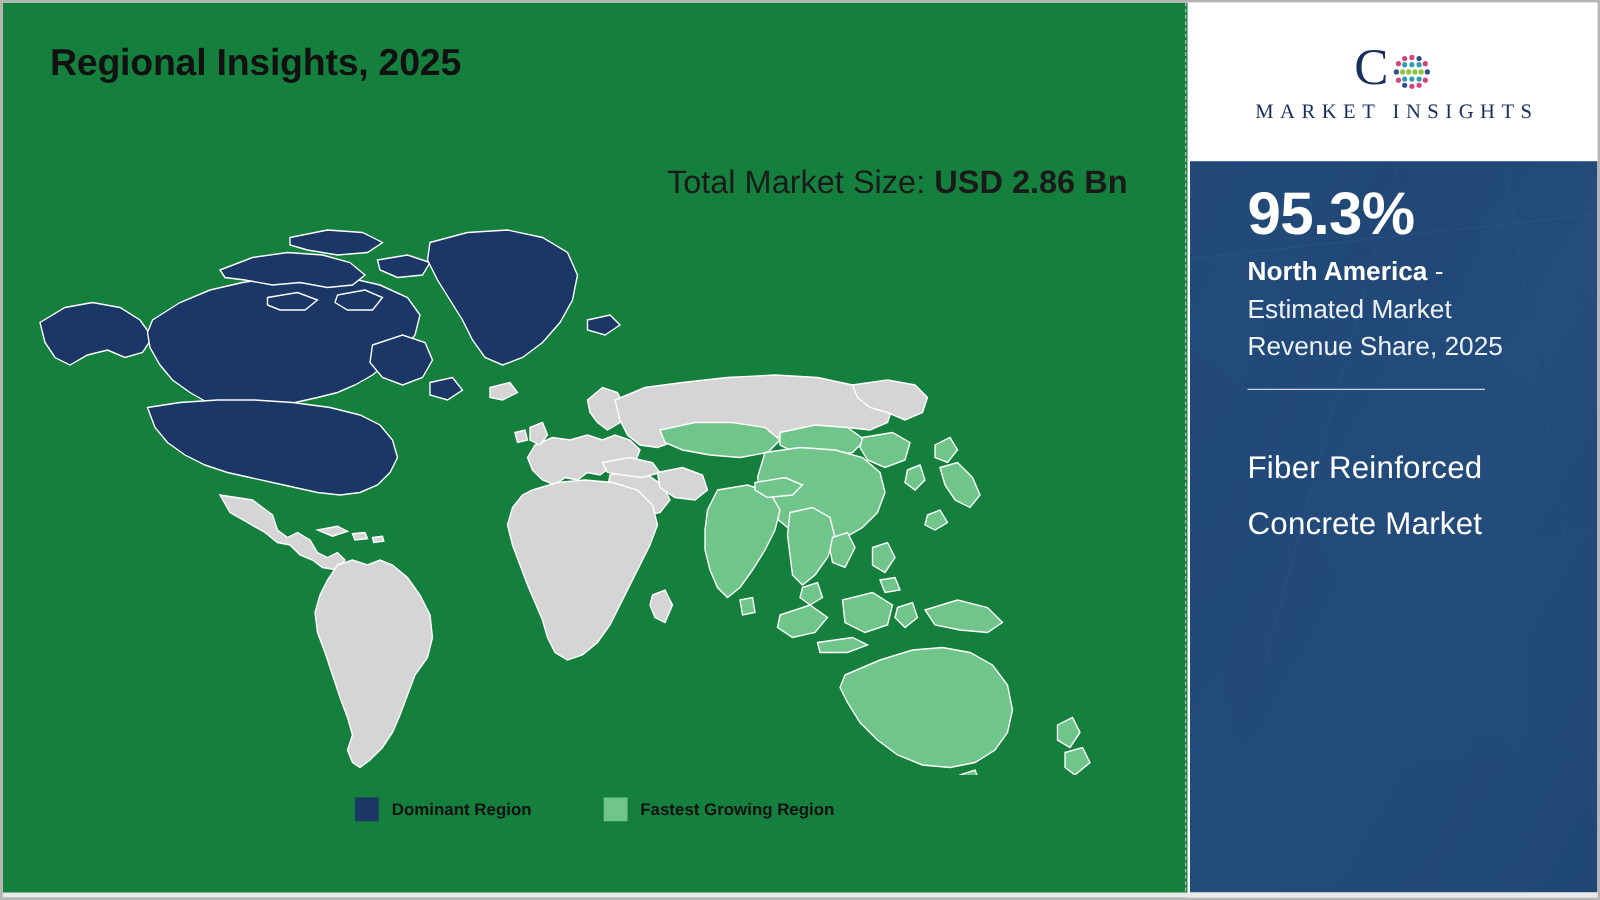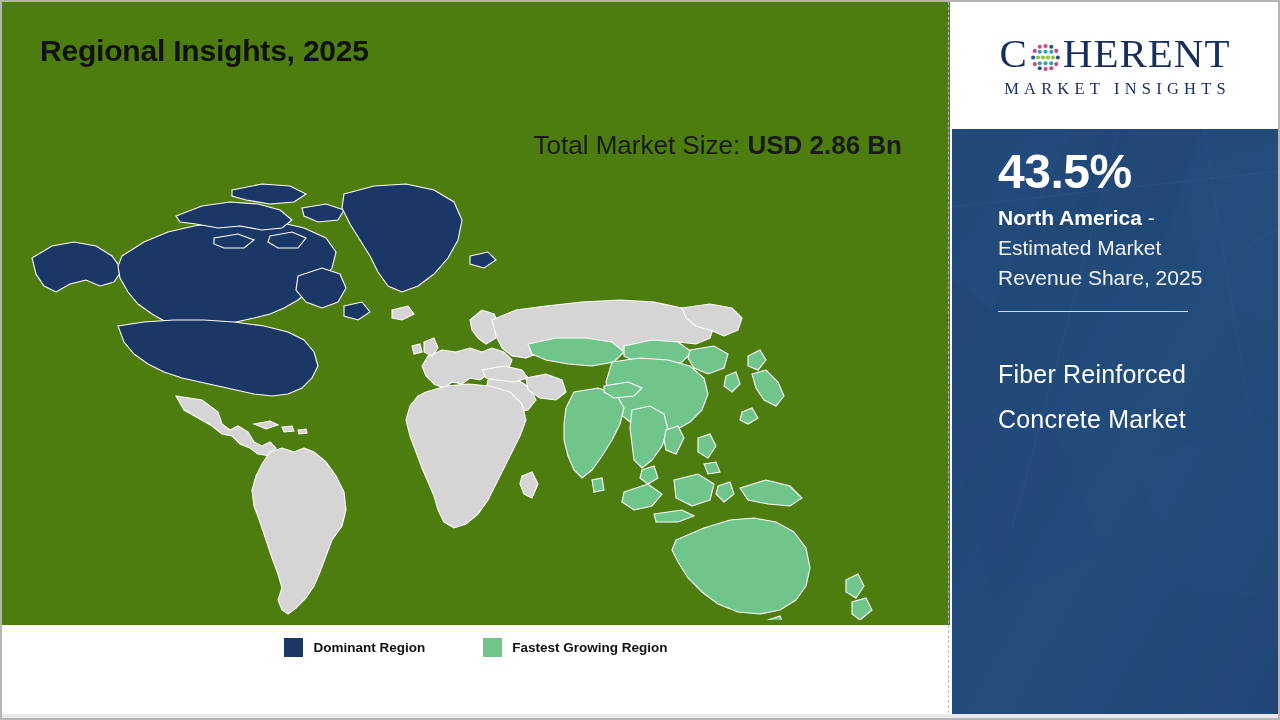--- a/index.html
+++ b/index.html
@@ -14,22 +14,22 @@
     position:relative;
     width:1280px; height:720px;
     background:#ffffff;
     border:2px solid #b5b5b5;
     overflow:hidden;
   }
 
   
   #left-pane {
     position:absolute; left:0; top:0;
-    width:948px; height:623px;
-    background:#4d7c0f;
+    width:948px; height:716px;
+    background:#15803d;
     padding-left:20px;
   }
   #page-title {
     position:absolute; left:38px; top:32px;
     font-size:30px; font-weight:bold; color:#111;
     letter-spacing:-0.2px;
   }
   #market-size {
     position:absolute; left:0; top:128px;
     width:900px; text-align:right;
@@ -307,21 +307,20 @@
             <circle cx="20" cy="27" r="2.5" fill="#2f9fb5"></circle>
             <circle cx="27" cy="27" r="2.5" fill="#2f9fb5"></circle>
             <circle cx="7" cy="28" r="2.5" fill="#d4457e"></circle>
             <circle cx="33" cy="28" r="2.5" fill="#d4457e"></circle>
             <circle cx="13" cy="33" r="2.5" fill="#2e4f8f"></circle>
             <circle cx="20" cy="34" r="2.5" fill="#d4457e"></circle>
             <circle cx="27" cy="33" r="2.5" fill="#d4457e"></circle>
           </g>
         </svg>
       </span>
-      <span>HERENT</span>
     </div>
     <div id="logo-sub">MARKET INSIGHTS</div>
   </div>
 
   <div id="blue-panel">
     <svg id="panel-texture" viewBox="0 0 326 585" preserveAspectRatio="none">
       <defs>
         <linearGradient id="pg1" x1="0" y1="0" x2="1" y2="1">
           <stop offset="0%" stop-color="#1c3f6d"></stop>
           <stop offset="55%" stop-color="#27527f"></stop>
@@ -335,21 +334,21 @@
       <path d="M0 300 L90 270 L150 420 L40 470 Z" fill="#1d4073" opacity="0.30"></path>
       <path d="M180 330 L326 290 L326 470 L230 460 Z" fill="#2a5382" opacity="0.25"></path>
       <line x1="-20" y1="80" x2="346" y2="40" stroke="#5b84b0" stroke-width="1" opacity="0.35"></line>
       <line x1="170" y1="-10" x2="60" y2="400" stroke="#5b84b0" stroke-width="1" opacity="0.30"></line>
       <line x1="250" y1="-10" x2="300" y2="300" stroke="#5b84b0" stroke-width="1" opacity="0.22"></line>
       <line x1="290" y1="120" x2="326" y2="100" stroke="#6e93bb" stroke-width="1" opacity="0.25"></line>
       <line x1="200" y1="420" x2="326" y2="520" stroke="#5b84b0" stroke-width="1" opacity="0.18"></line>
     </svg>
 
     <div id="panel-content">
-      <div id="stat-pct">43.5%</div>
+      <div id="stat-pct">95.3%</div>
       <div id="stat-desc">
         <span class="region">North America</span><span> - Estimated Market Revenue Share, 2025</span>
       </div>
       <div id="panel-rule"></div>
       <div id="market-name">Fiber Reinforced Concrete Market</div>
     </div>
   </div>
 
   <div id="bottom-strip"></div>
 </div>

